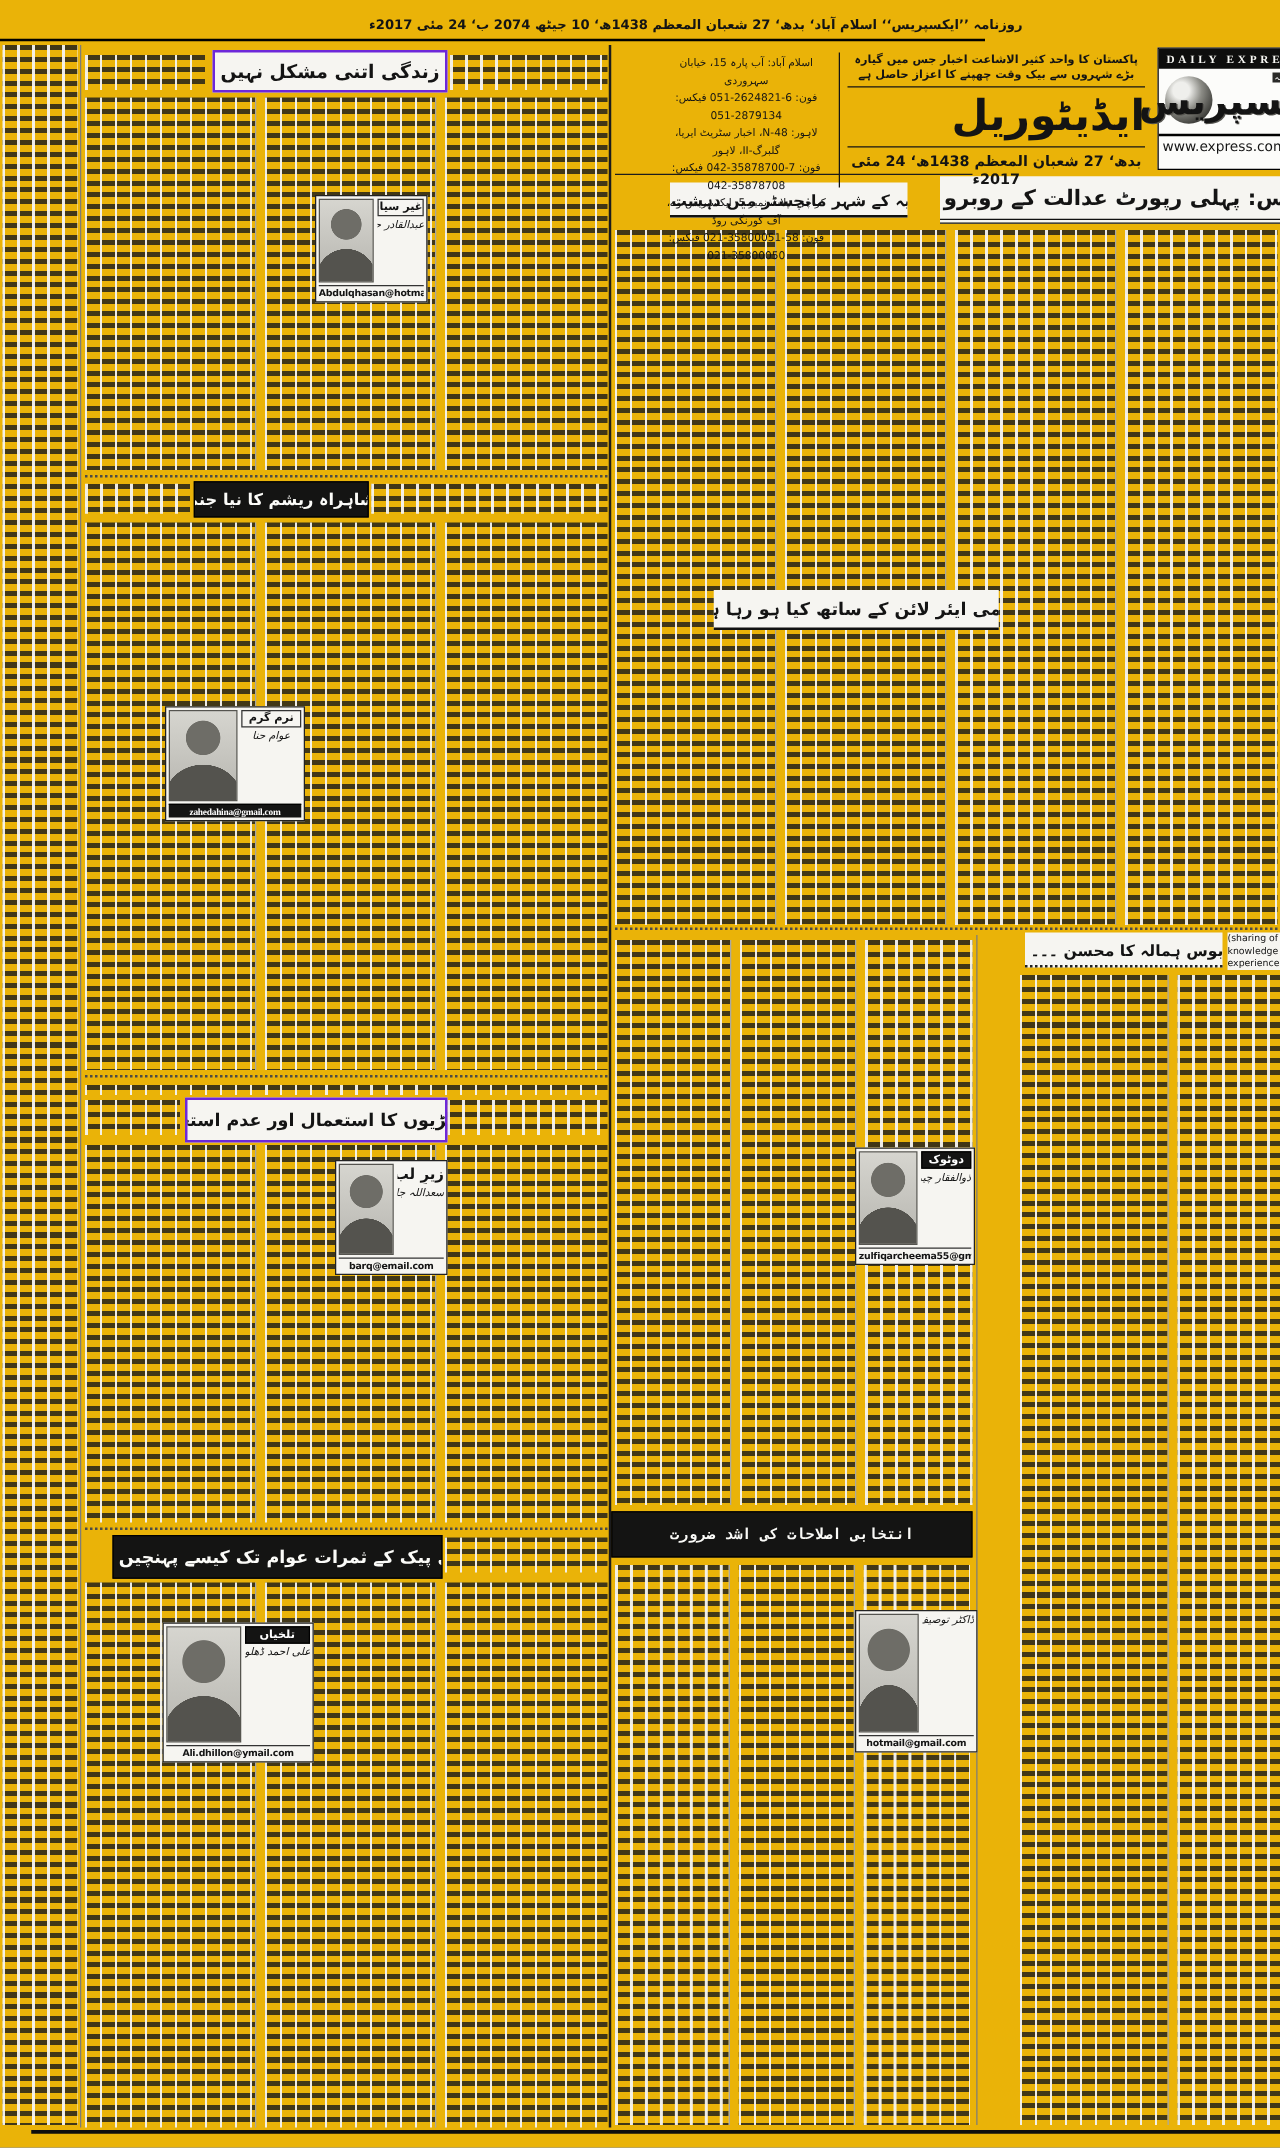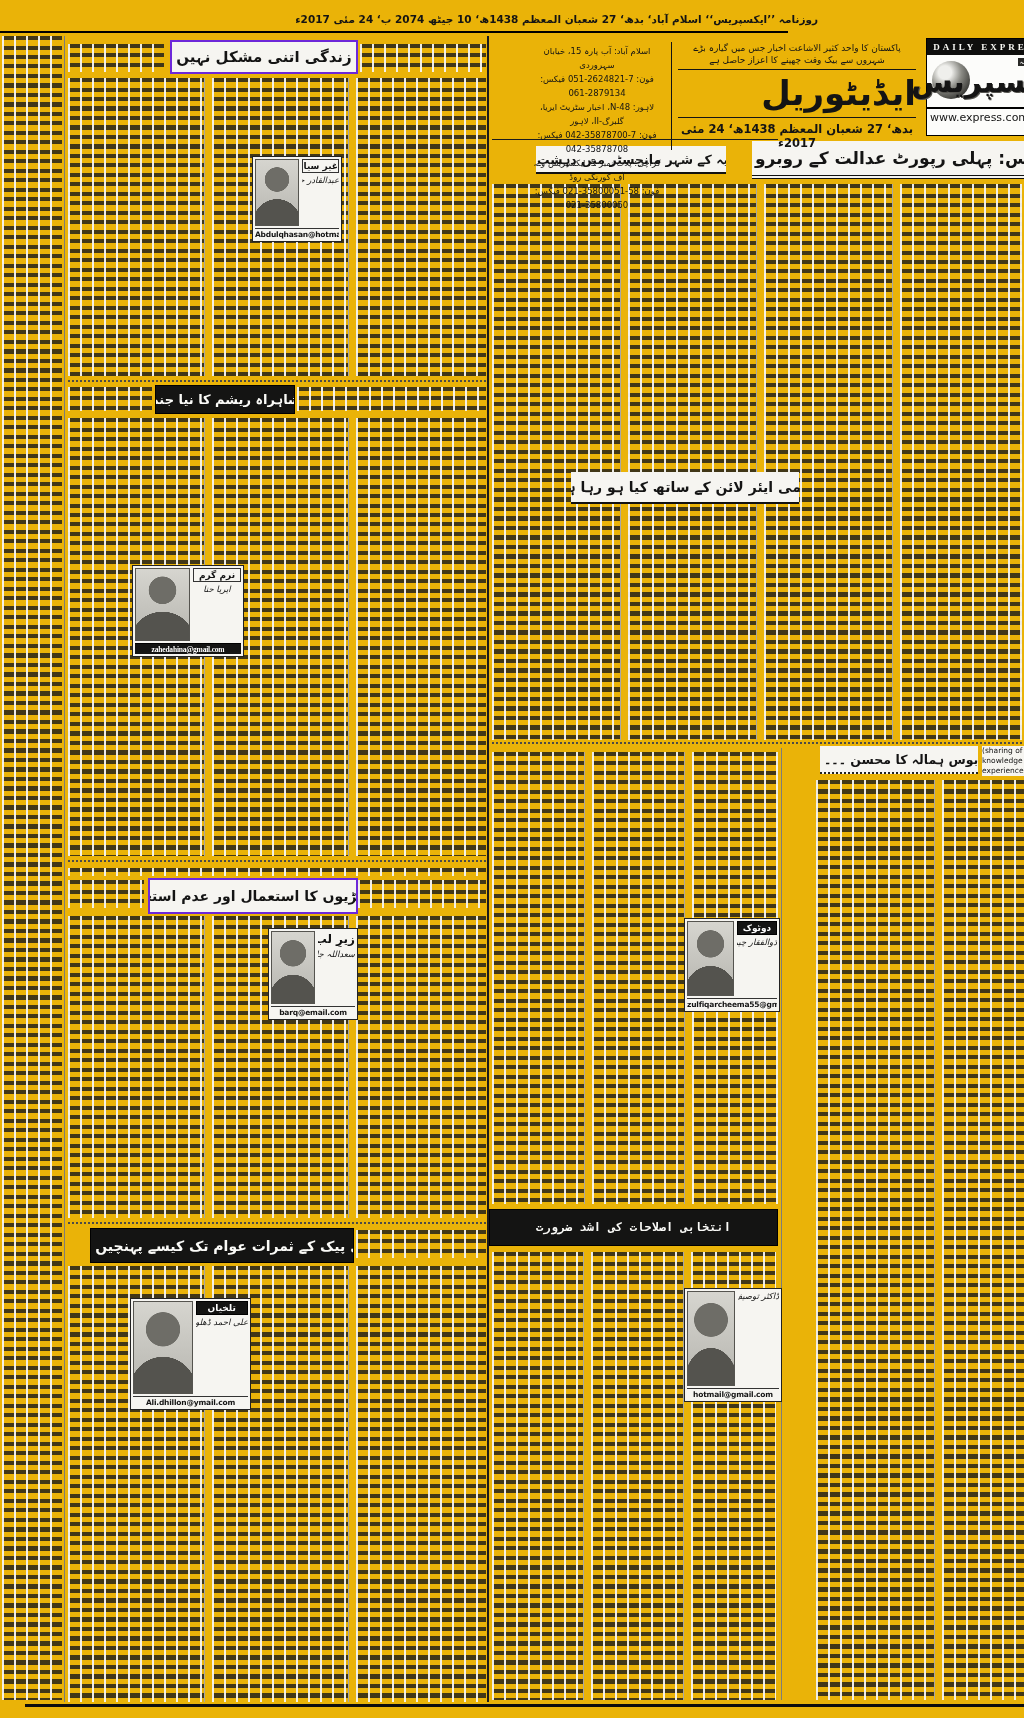--- a/index.html
+++ b/index.html
@@ -31,21 +31,21 @@
   .mast .banner{background:#0e0e0d;color:#f7f7f3;font-family:"Liberation Serif",serif;
         font-size:9px;font-weight:bold;letter-spacing:3px;text-align:center;padding:3px 0;direction:ltr;}
   .mast .logobox{position:relative;height:52px;}
   .mast .globe{position:absolute;left:5px;top:6px;width:38px;height:38px;border-radius:50%;
         background:radial-gradient(circle at 34% 30%, #efefec 0 18%, #8b8b85 45%, #3a3a36 78%, #1c1c1a);}
   .mast .logotext{position:absolute;inset:0;display:flex;align-items:center;justify-content:center;
         font-size:30px;font-weight:bold;letter-spacing:-1px;text-shadow:1px 1px 0 #55544f;}
   .mast .logosub{position:absolute;top:3px;right:7px;font-size:6.5px;background:#2a2a28;color:#fff;padding:0 2px;}
   .mast .site{border-top:2px solid #000;font-size:11px;text-align:center;padding:2px 0;direction:ltr;}
   .edhead{position:absolute;border-left:1px solid #141414;padding:0 6px;z-index:5;}
-  .edhead .tag{font-size:9px;font-weight:normal;text-align:center;border-bottom:1px solid #141414;padding-bottom:3px;line-height:1.35;}
+  .edhead .tag{font-size:9px;font-weight:bold;text-align:center;border-bottom:1px solid #141414;padding-bottom:3px;line-height:1.35;}
   .edhead .title{font-size:34px;font-weight:bold;text-align:right;margin:3px 0 4px;}
   .edhead .eddate{border-top:1px solid #141414;font-size:11.5px;font-weight:bold;text-align:center;padding-top:4px;}
   .contact{position:absolute;font-size:8.5px;line-height:1.65;text-align:center;z-index:5;}
   .dateline{position:absolute;font-size:10.5px;font-weight:bold;white-space:nowrap;z-index:5;}
   
   .card{position:absolute;background:#f6f5f1;border:1px solid #222;padding:2px;display:flex;
         flex-direction:column;gap:2px;z-index:6;}
   .card-top{display:flex;gap:3px;flex:1;direction:ltr;min-height:0;}
   .avatar{width:50%;border:1px solid #55544f;background:
       radial-gradient(circle at 50% 30%, #6e6d67 0 24%, rgba(0,0,0,0) 25%),
@@ -83,21 +83,21 @@
   </div>
 
   <div class="edhead" style="top:42px;right:134px;width:238px;">
     <div class="tag">پاکستان کا واحد کثیر الاشاعت اخبار جس میں گیارہ بڑے شہروں سے بیک وقت چھپنے کا اعزاز حاصل ہے</div>
     <div class="title">ایڈیٹوریل</div>
     <div class="eddate">بدھ‘ 27 شعبان المعظم 1438ھ‘ 24 مئی 2017ء</div>
   </div>
 
   <div class="contact" style="top:44px;right:392px;width:134px;">
     <div>اسلام آباد: آب پارہ 15، خیابان سہروردی</div>
-    <div>فون: 7-2624821-051 فیکس: 2879134-061</div>
+    <div>فون: 6-2624821-051 فیکس: 2879134-051</div>
     <div>لاہور: 48-N، اخبار سٹریٹ ایریا، گلبرگ-II، لاہور</div>
     <div>فون: 7-35878700-042 فیکس: 35878708-042</div>
     <div>کراچی: پلاٹ نمبر 5، ایکسپریس وے، آف کورنگی روڈ</div>
     <div>فون: 58-35800051-021 فیکس: 35800050-021</div>
   </div>
   <div class="hline" style="top:139px;left:492px;width:286px;"></div>
 
   <div class="head underl" style="top:141px;right:2px;width:302px;height:34px;font-size:17px;">پاناما کیس: پہلی رپورٹ عدالت کے روبرو پیش</div>
   <div class="head underl2" style="top:146px;right:330px;width:190px;height:26px;font-size:12.5px;">برطانیہ کے شہر مانچسٹر میں دہشت گردی</div>
 
@@ -182,21 +182,21 @@
   <div class="cols" style="top:418px;left:68px;width:418px;height:438px;">
     <div class="col greek"></div>
     <div class="col greek"></div>
     <div class="col greek"></div>
   </div>
   <div class="card" style="left:132px;top:565px;width:106px;height:86px;">
     <div class="card-top">
       <div class="avatar"></div>
       <div class="card-side">
         <div class="card-title">نرم گرم</div>
-        <div class="card-name">ایریا حنا</div>
+        <div class="card-name">عوام حنا</div>
       </div>
     </div>
     <div class="card-email blacke">zahedahina@gmail.com</div>
   </div>
 
   <div class="dotsep" style="top:860px;left:68px;width:418px;"></div>
 
   <div class="head boxed" style="top:878px;left:148px;width:206px;height:32px;font-size:14px;">کھوپڑیوں کا استعمال اور عدم استعمال</div>
   <div class="patch greek" style="left:68px;top:868px;width:418px;height:8px;"></div>
   <div class="patch greek" style="left:358px;top:880px;width:128px;height:28px;"></div>

